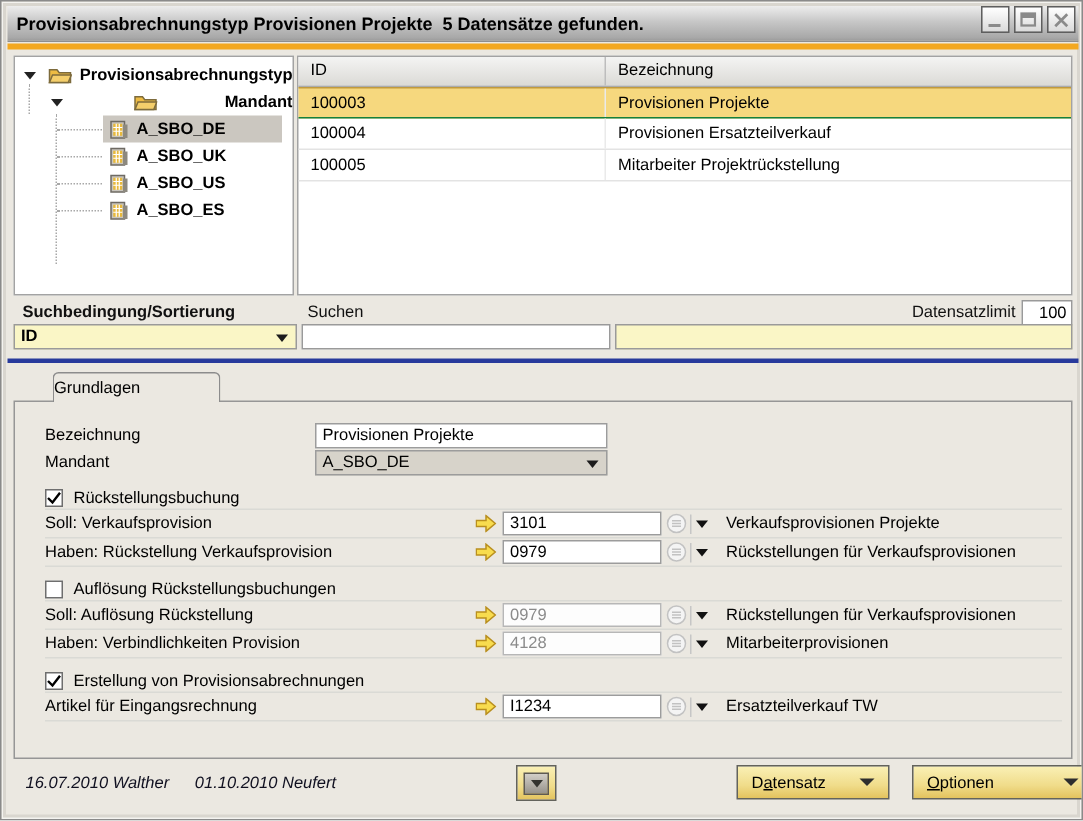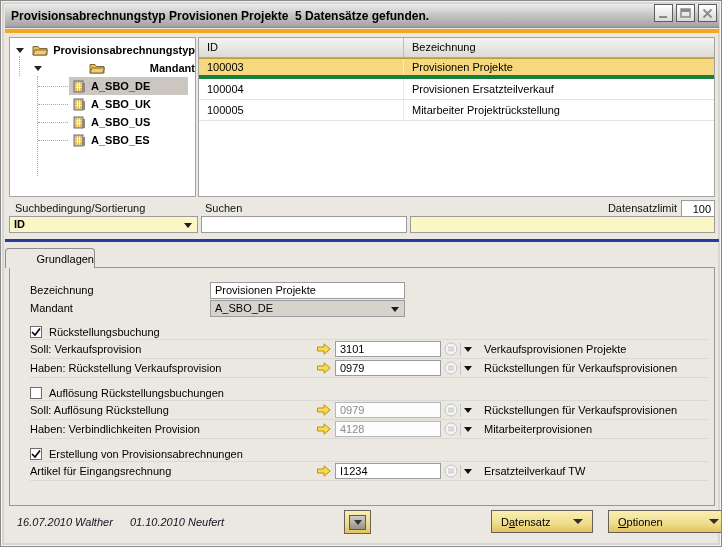--- a/index.html
+++ b/index.html
@@ -35,35 +35,35 @@
   .stub{position:absolute;left:28px;top:9px;width:30px;border-top:1px dotted #A8A8A8;}
   
   .grid{position:absolute;left:197px;top:36px;width:517px;height:160px;background:#FFF;border:1px solid #A3A3A3;}
   .grid-header{display:flex;height:20px;background:linear-gradient(#F4F4F3,#DBDAD6);border-bottom:1px solid #ABABAB;}
   .hc{padding:3px 0 0 8px;}
   .col-id{width:205px;border-right:1px solid #BDBDBD;}
   .col-bez{flex:1;}
   .grid-row{display:flex;height:21px;border-bottom:1px solid #E3E3E3;align-items:center;}
   .grid-row .cell{padding-left:8px;height:100%;display:flex;align-items:center;}
   .grid-row .cell.col-id{border-right:1px solid #EAEAEA;}
-  .grid-row.selected{background:#F6D87E;border-top:1px solid #C19A3D;border-bottom:4px solid #15803d;}
+  .grid-row.selected{background:#F6D87E;border-top:1px solid #C19A3D;border-bottom:1px solid #15803d;}
   
   .s-label{position:absolute;color:#111;}
   .limit-input{position:absolute;left:680px;top:199px;width:34px;height:17px;border:1px solid #9A9A9A;
     background:#FFF;font:inherit;text-align:right;padding:0 3px;}
   .cond-select{position:absolute;left:8px;top:215px;width:189px;height:17px;background:#FAF6C6;
     border:1px solid #9A9A9A;font-weight:bold;padding:1px 4px;}
   .cond-select .dd{position:absolute;right:5px;top:6px;border-left:4px solid transparent;border-right:4px solid transparent;border-top:5px solid #1C1C1C;}
   .search-input{position:absolute;left:200px;top:215px;width:206px;height:17px;border:1px solid #9A9A9A;background:#FFF;font:inherit;padding:0 4px;}
   .yellow-field{position:absolute;left:409px;top:215px;width:305px;height:17px;background:#FAF6C6;border:1px solid #9A9A9A;}
   .blue-divider{position:absolute;left:4px;top:238px;width:714px;height:3px;background:#283A9C;}
   
-  .tab{position:absolute;left:4px;top:247px;width:90px;height:20px;background:#EBE8E1;
+  .tab{position:absolute;left:34px;top:247px;width:112px;height:20px;background:#EBE8E1;
     border:1px solid #8C8C8C;border-bottom:none;border-radius:4px 4px 0 0;z-index:2;
-    display:flex;align-items:center;justify-content:flex-end;}
+    display:flex;align-items:center;justify-content:flex-start;}
   .panel{position:absolute;left:8px;top:266px;width:706px;height:239px;border:1px solid #969696;
     background:#EBE8E1;padding:13px 6px 0 20px;}
   .plain-row{height:18px;display:flex;align-items:center;}
   .f-label{width:180px;}
   .text-input{height:17px;width:195px;border:1px solid #9C9C9C;background:#FFF;font:inherit;padding:0 4px;}
   .combo{width:195px;height:17px;background:#D7D3CA;border:1px solid #9C9C9C;position:relative;padding:1px 4px;}
   .combo .dd{position:absolute;right:5px;top:6px;border-left:4px solid transparent;border-right:4px solid transparent;border-top:5px solid #1C1C1C;}
   .section{margin-top:7px;}
   .cb-row{height:16px;border-bottom:1px solid #DADAD5;display:flex;align-items:center;}
   .checkbox{width:12px;height:12px;border:1px solid #6E6E6E;background:#FFF;margin-right:7px;
@@ -211,21 +211,21 @@
     <div class="cell col-id">100004</div>
     <div class="cell col-bez">Provisionen Ersatzteilverkauf</div>
   </div>
         <div class="grid-row">
     <div class="cell col-id">100005</div>
     <div class="cell col-bez">Mitarbeiter Projektrückstellung</div>
   </div>
       </div>
   </div>
 
-  <span class="s-label" style="left:14px;top:201px;">Suchbedingung/Sortierung</span>
+  <span class="s-label" style="left:14px;top:201px;font-weight:bold;">Suchbedingung/Sortierung</span>
   <span class="s-label" style="left:204px;top:201px;">Suchen</span>
   <span class="s-label" style="left:600px;top:201px;width:76px;text-align:right;">Datensatzlimit</span>
   <input class="limit-input" value="100" style="">
   <div class="cond-select">
     <span>ID</span>
     <span class="dd"></span>
   </div>
   <input class="search-input" value="" style="">
   <div class="yellow-field"></div>
   <div class="blue-divider"></div>

